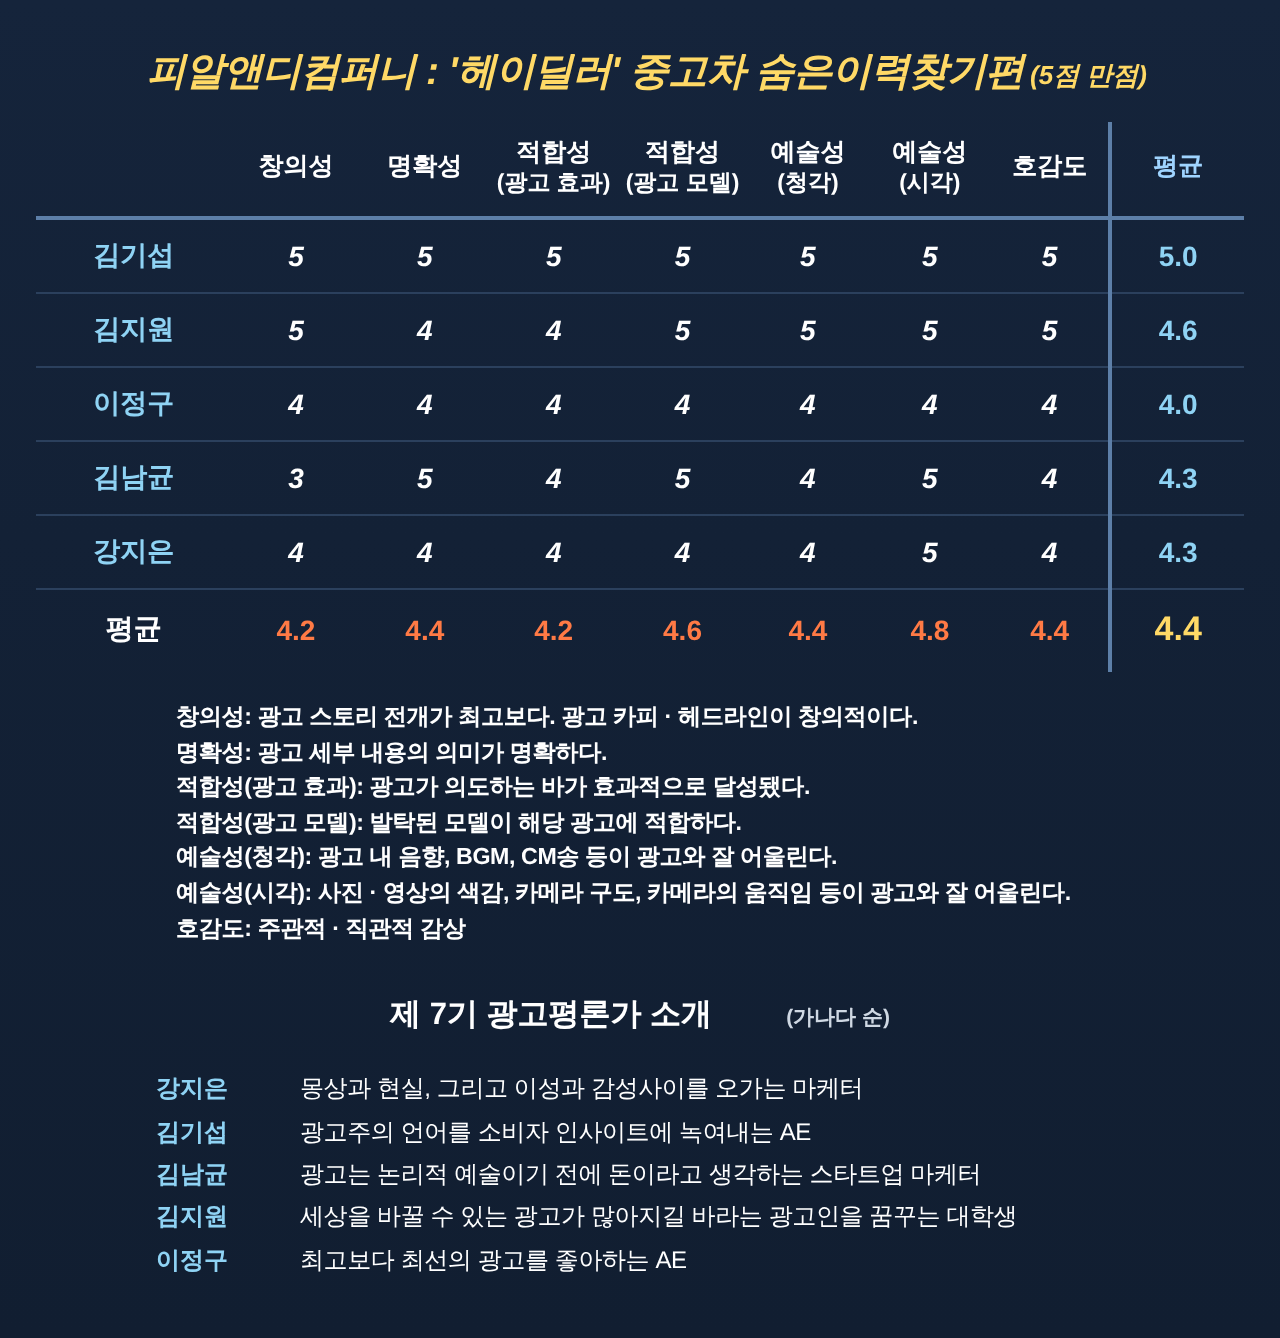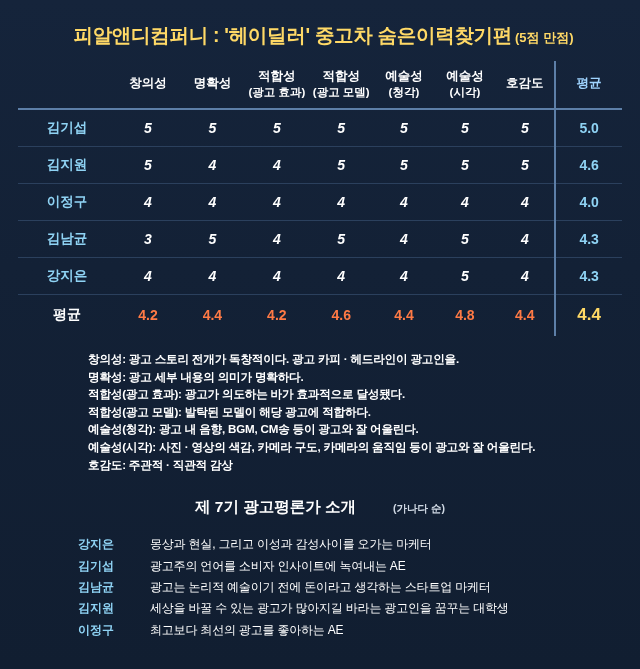--- a/index.html
+++ b/index.html
@@ -19,20 +19,21 @@
     position: relative;
     width: 640px;
     height: 669px;
     background: linear-gradient(180deg, #15243b 0%, #132136 40%, #111e31 100%);
   }
 
   
   .title-wrap {
     padding: 22px 10px 12px 17px;
     text-align: center;
+    font-style: italic;
   }
   .title {
     font-size: 19.5px;
     font-weight: bold;
     color: #ffd966;
     letter-spacing: -0.3px;
     display: inline-block;
   }
   .title-sub {
     font-size: 13px;
@@ -286,21 +287,21 @@
           <td>4.4</td>
           <td>4.8</td>
           <td>4.4</td>
           <td class="avg">4.4</td>
         </tr>
       </tbody>
     </table>
   </div>
 
   <div class="legend">
-    <div>창의성: 광고 스토리 전개가 독창적이다. 광고 카피 · 헤드라인이 광고인을.</div>
+    <div>창의성: 광고 스토리 전개가 최고보다. 광고 카피 · 헤드라인이 창의적이다.</div>
     <div>명확성: 광고 세부 내용의 의미가 명확하다.</div>
     <div>적합성(광고 효과): 광고가 의도하는 바가 효과적으로 달성됐다.</div>
     <div>적합성(광고 모델): 발탁된 모델이 해당 광고에 적합하다.</div>
     <div>예술성(청각): 광고 내 음향, BGM, CM송 등이 광고와 잘 어울린다.</div>
     <div>예술성(시각): 사진 · 영상의 색감, 카메라 구도, 카메라의 움직임 등이 광고와 잘 어울린다.</div>
     <div>호감도: 주관적 · 직관적 감상</div>
   </div>
 
   <div class="critics-title">
     <span>제 7기 광고평론가 소개</span><span class="order">(가나다 순)</span>

